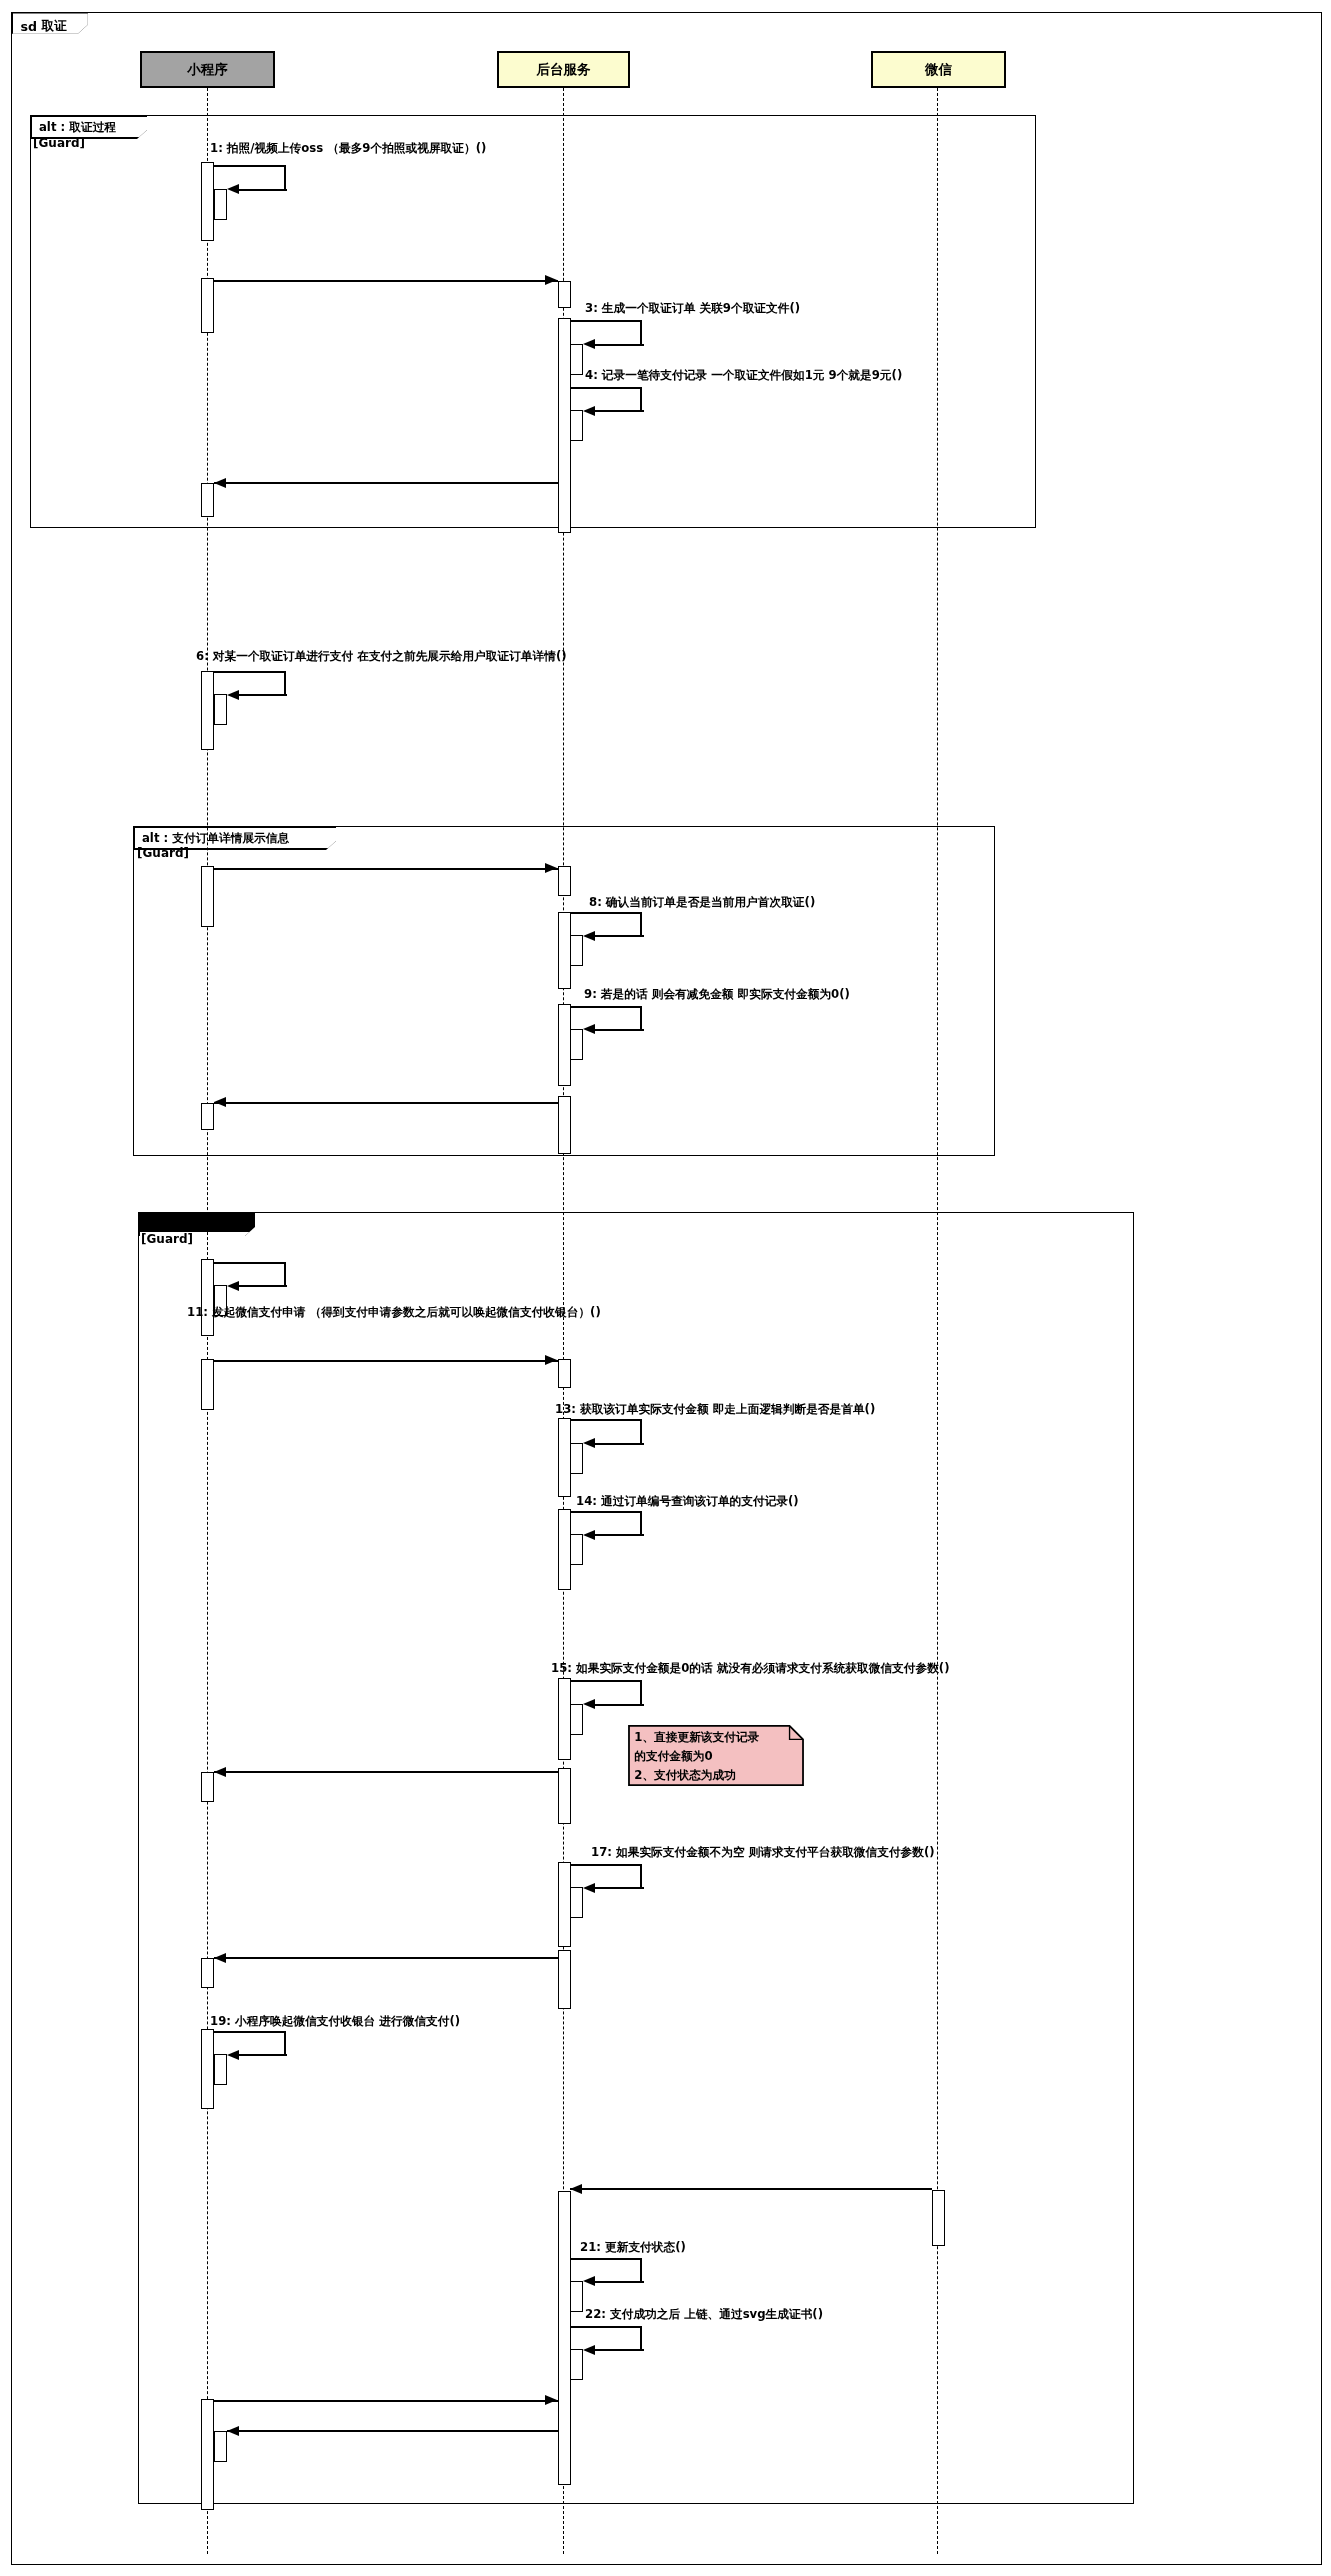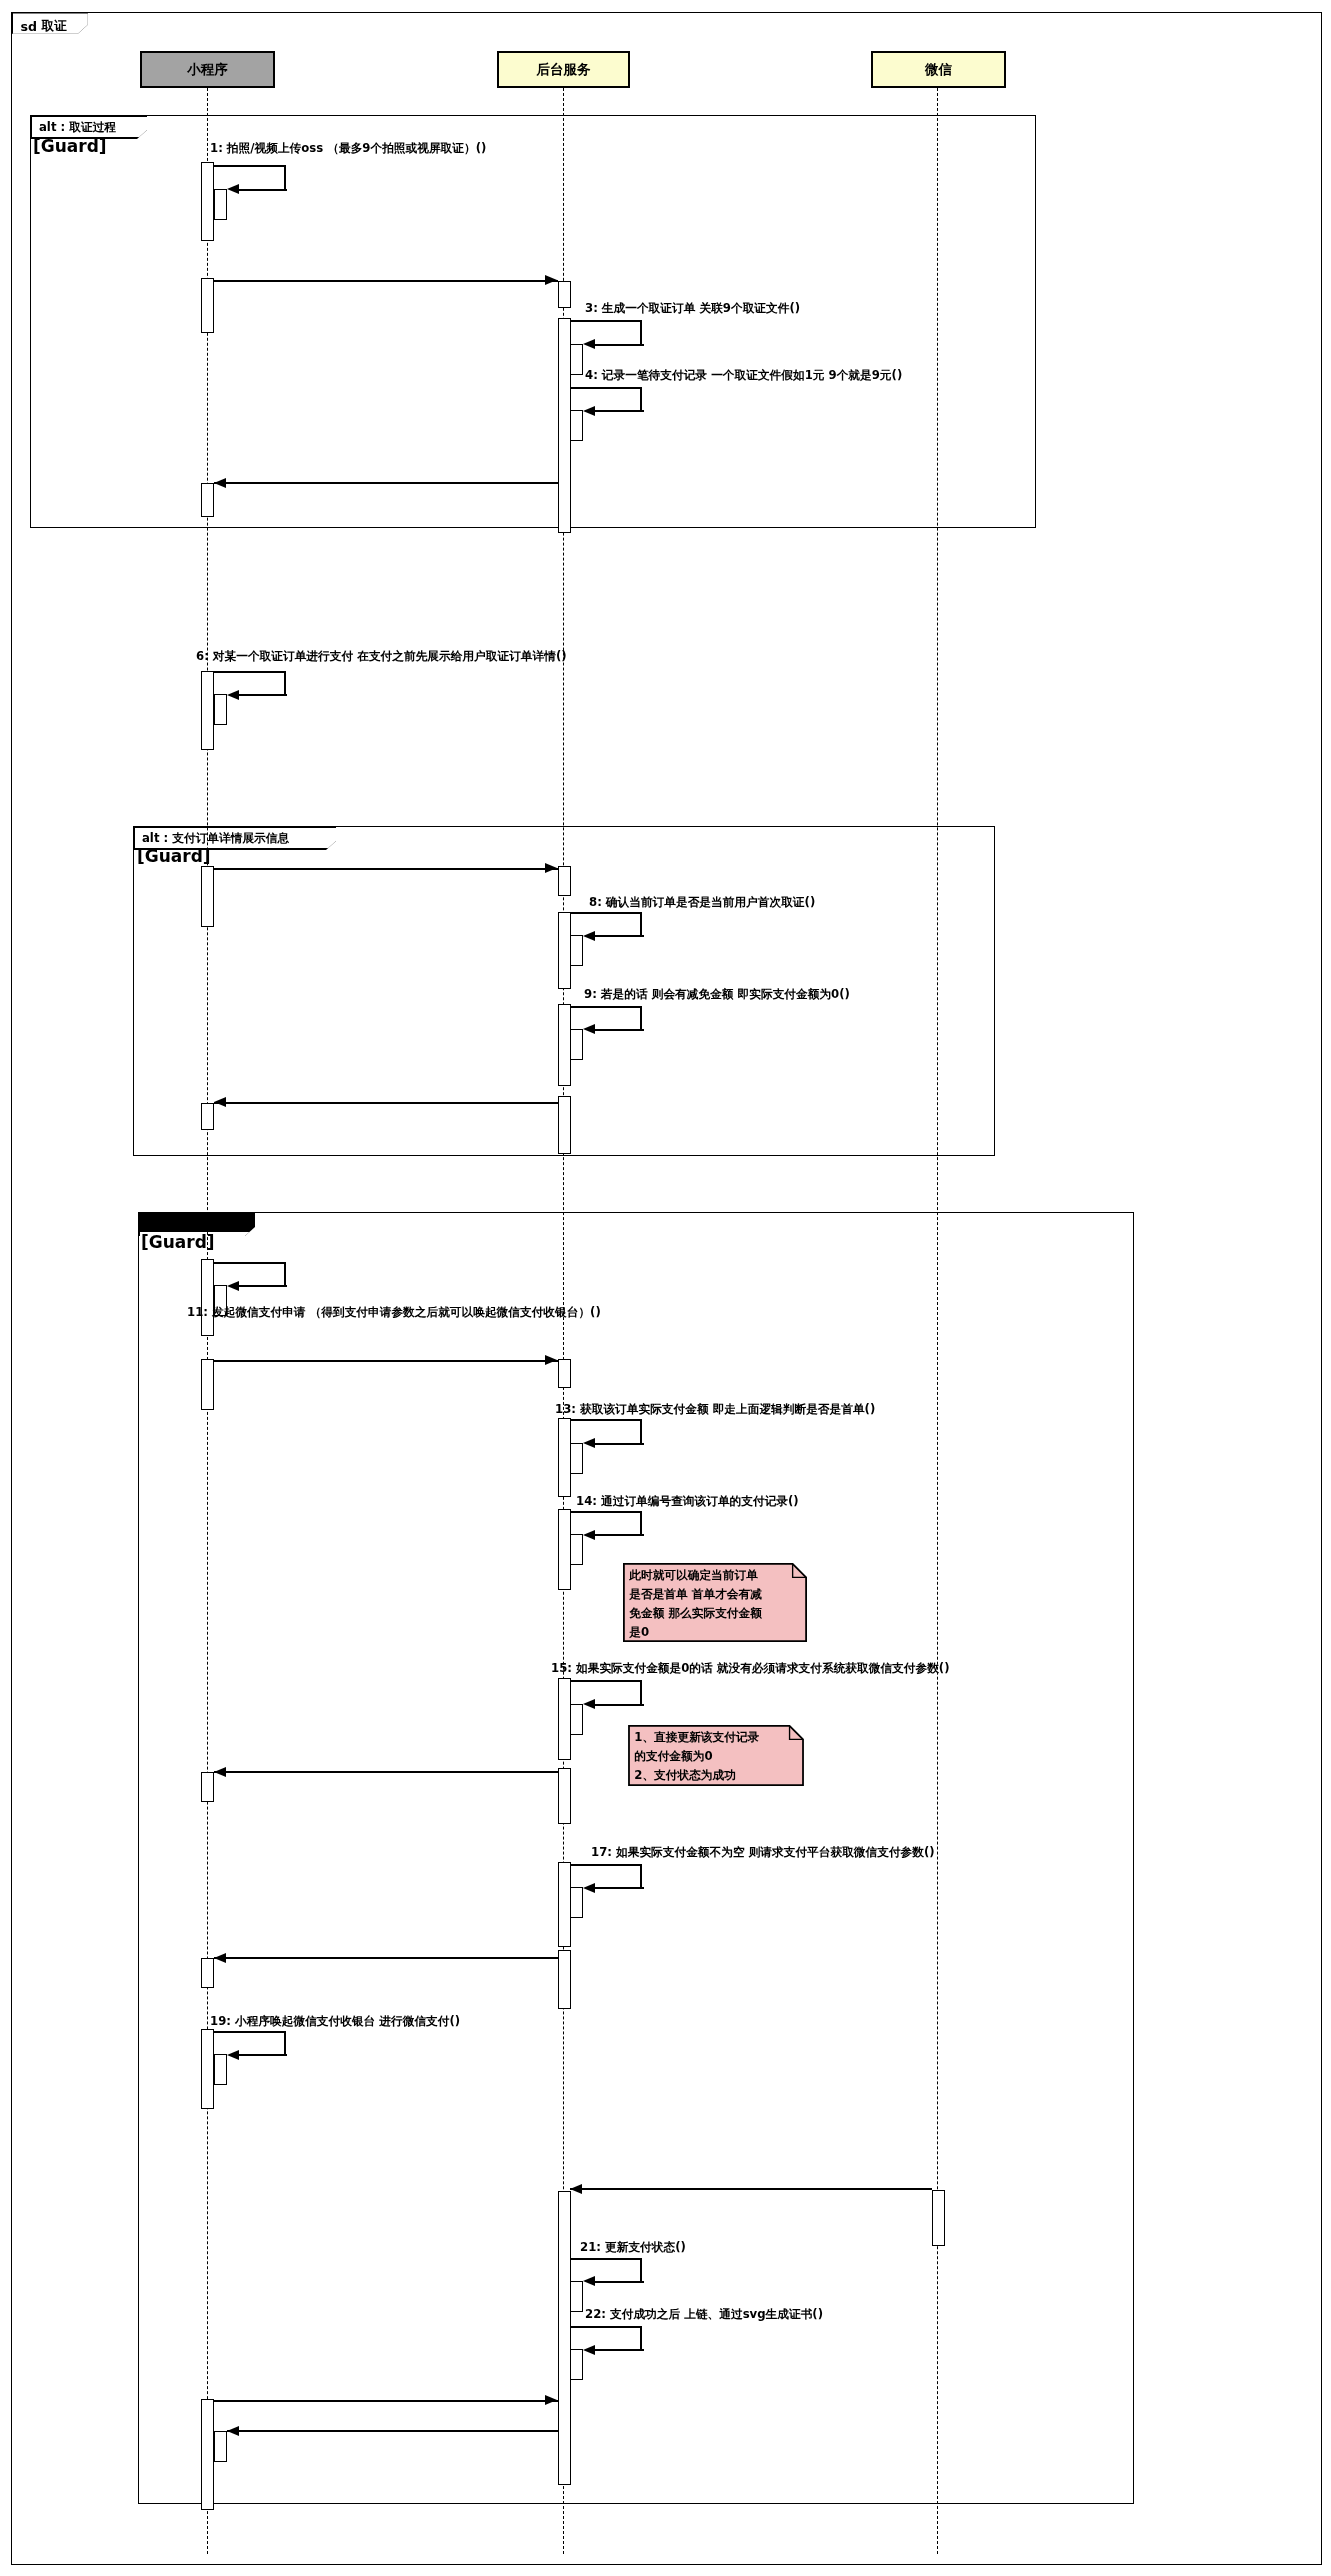--- a/index.html
+++ b/index.html
@@ -11,21 +11,21 @@
   .pent-outer{position:absolute;background:#000;clip-path:polygon(0 0,100% 0,100% calc(100% - 9px),calc(100% - 10px) 100%,0 100%);}
   .pent-inner{position:absolute;left:1.8px;top:1.8px;background:#fff;clip-path:polygon(0 0,100% 0,100% calc(100% - 8px),calc(100% - 9px) 100%,0 100%);display:flex;align-items:center;}
   .sd-outer{left:10.8px;top:11.7px;width:77px;height:22px;z-index:9;}
   .sd-inner{width:74px;height:26px;padding-left:8px;font-size:12.6px;}
   .sd-inner .kw{font-weight:800;}
   .sd-inner .ttl{font-weight:700;margin-left:4.5px;}
   .lifeline{position:absolute;width:0;border-left:1.8px dashed #000;z-index:1;}
   .participant{position:absolute;height:37px;background:#FCFCCF;border:2.7px solid #000;box-sizing:border-box;display:flex;align-items:center;justify-content:center;font-size:13.5px;z-index:8;}
   .fragment{position:absolute;border:1.8px solid #000;box-sizing:border-box;background:transparent;z-index:2;}
   .frag-label{font-size:11.7px;white-space:nowrap;}
-  .guard{position:absolute;font-size:17px;z-index:7;white-space:nowrap;}
+  .guard{position:absolute;font-size:12px;z-index:7;white-space:nowrap;}
   .bar{position:absolute;width:12.6px;background:#fff;border:1.8px solid #000;box-sizing:border-box;z-index:3;}
   .hline{position:absolute;height:1.8px;background:#000;z-index:4;}
   .vline{position:absolute;width:1.8px;background:#000;z-index:4;}
   .tri-left{position:absolute;width:0;height:0;border-top:5.4px solid transparent;border-bottom:5.4px solid transparent;border-right:12.6px solid #000;z-index:5;}
   .tri-right{position:absolute;width:0;height:0;border-top:5.4px solid transparent;border-bottom:5.4px solid transparent;border-left:12.6px solid #000;z-index:5;}
   .msg-label{position:absolute;font-size:11.7px;line-height:13.5px;white-space:nowrap;z-index:6;}
   .msg-label.centered{text-align:center;}
   .note{position:absolute;z-index:6;}
   .note svg{position:absolute;left:0;top:0;}
   .note .note-text{position:absolute;left:6.3px;top:2.7px;right:7.2px;font-size:11.7px;line-height:19px;white-space:pre-line;z-index:2;}
@@ -209,30 +209,20 @@
     <div class="vline" style="left: 640px; top: 2326px; height: 25px;"></div>
     <div class="hline" style="left: 595px; top: 2349px; width: 49px;"></div>
     <div class="tri-left" style="left: 583px; top: 2345px;"></div>
     <div class="bar" style="left: 570px; top: 2349px; height: 31px;"></div>
     <div class="msg-label centered" style="left: 214px; top: 2384px; width: 344px;"></div>
     <div class="hline" style="left: 214px; top: 2400px; width: 344px;"></div>
     <div class="tri-right" style="left: 545px; top: 2395px;"></div>
     <div class="msg-label centered" style="left: 227px; top: 2414px; width: 331px;"></div>
     <div class="hline" style="left: 227px; top: 2430px; width: 331px;"></div>
     <div class="tri-left" style="left: 227px; top: 2426px;"></div>
-    <div class="note" style="left: 623px; top: 1563px; width: 184px; height: 79px;">
-      <svg width="184" height="79" viewBox="0 0 205 88">
-        <path d="M1,1 L189,1 L204,16 L204,87 L1,87 Z" fill="#F4C0C1" stroke="#000" stroke-width="2"></path>
-        <path d="M189,1 L189,16 L204,16" fill="none" stroke="#000" stroke-width="1.5"></path>
-      </svg>
-      <div class="note-text">此时就可以确定当前订单
-是否是首单 首单才会有减
-免金额 那么实际支付金额
-是0</div>
-    </div>
     <div class="note" style="left: 628px; top: 1725px; width: 176px; height: 61px;">
       <svg width="176" height="61" viewBox="0 0 196 68">
         <path d="M1,1 L180,1 L195,16 L195,67 L1,67 Z" fill="#F4C0C1" stroke="#000" stroke-width="2"></path>
         <path d="M180,1 L180,16 L195,16" fill="none" stroke="#000" stroke-width="1.5"></path>
       </svg>
       <div class="note-text">1、直接更新该支付记录
 的支付金额为0
 2、支付状态为成功</div>
     </div>
   </div>

